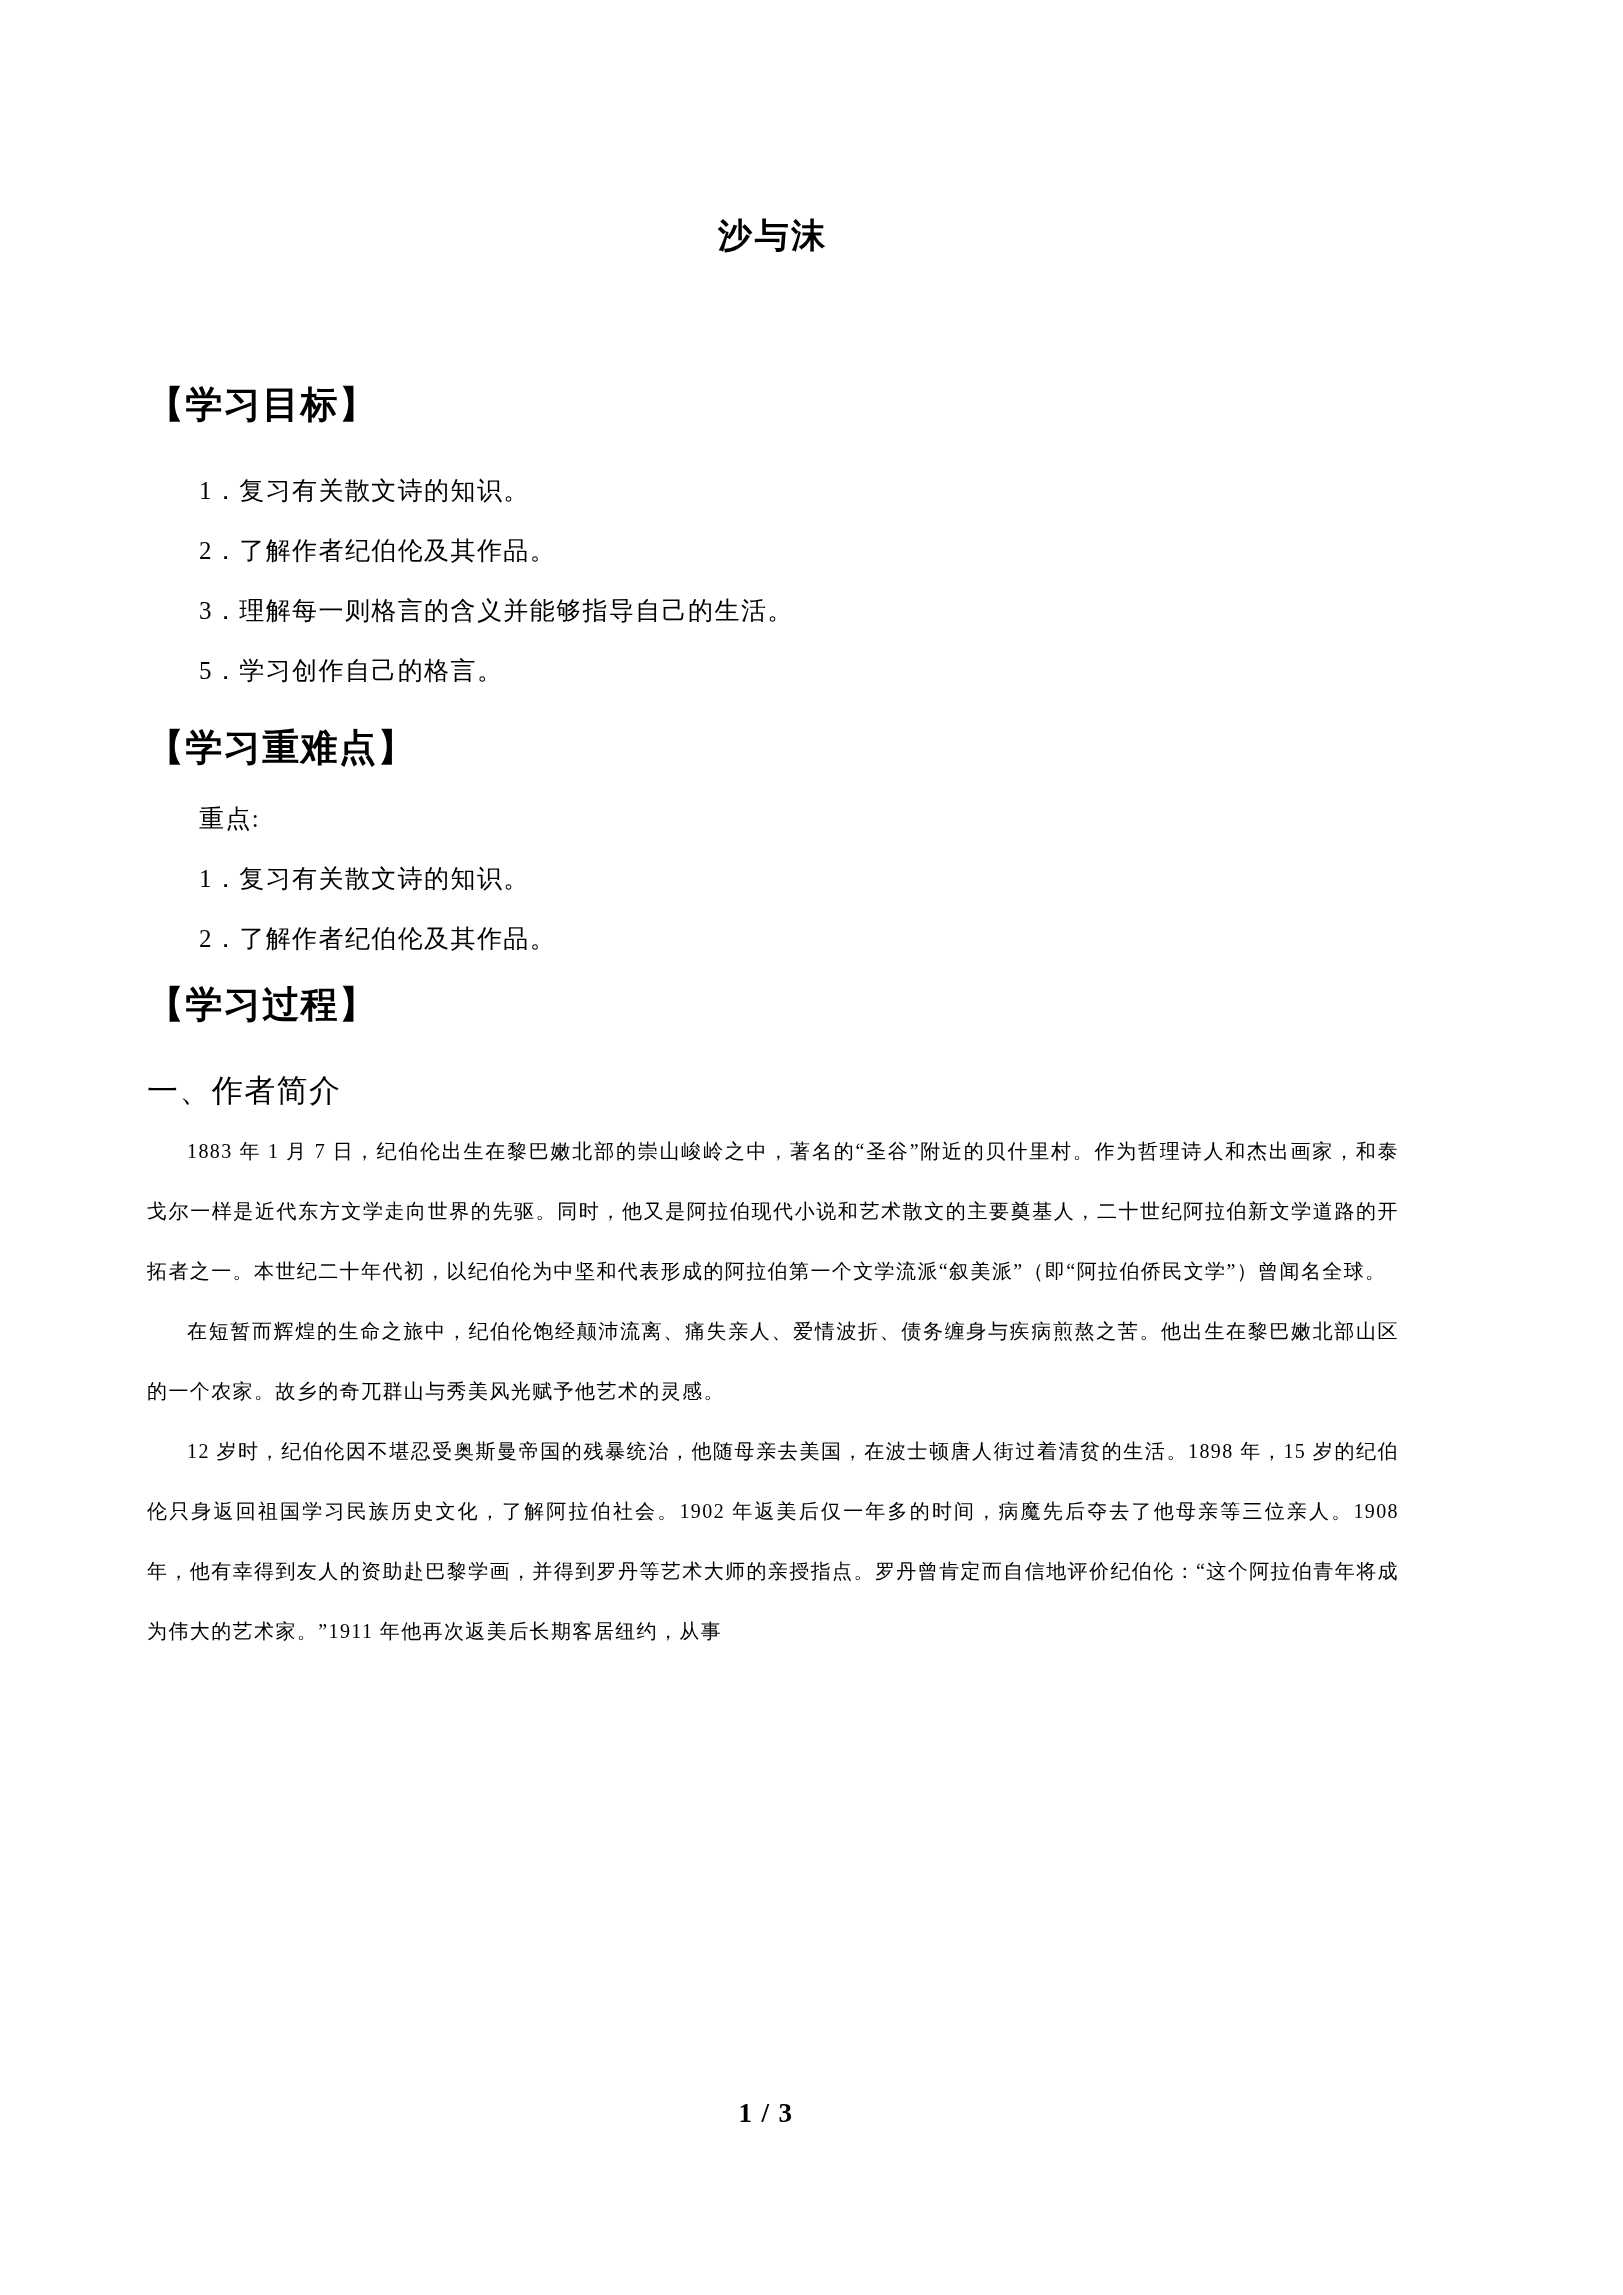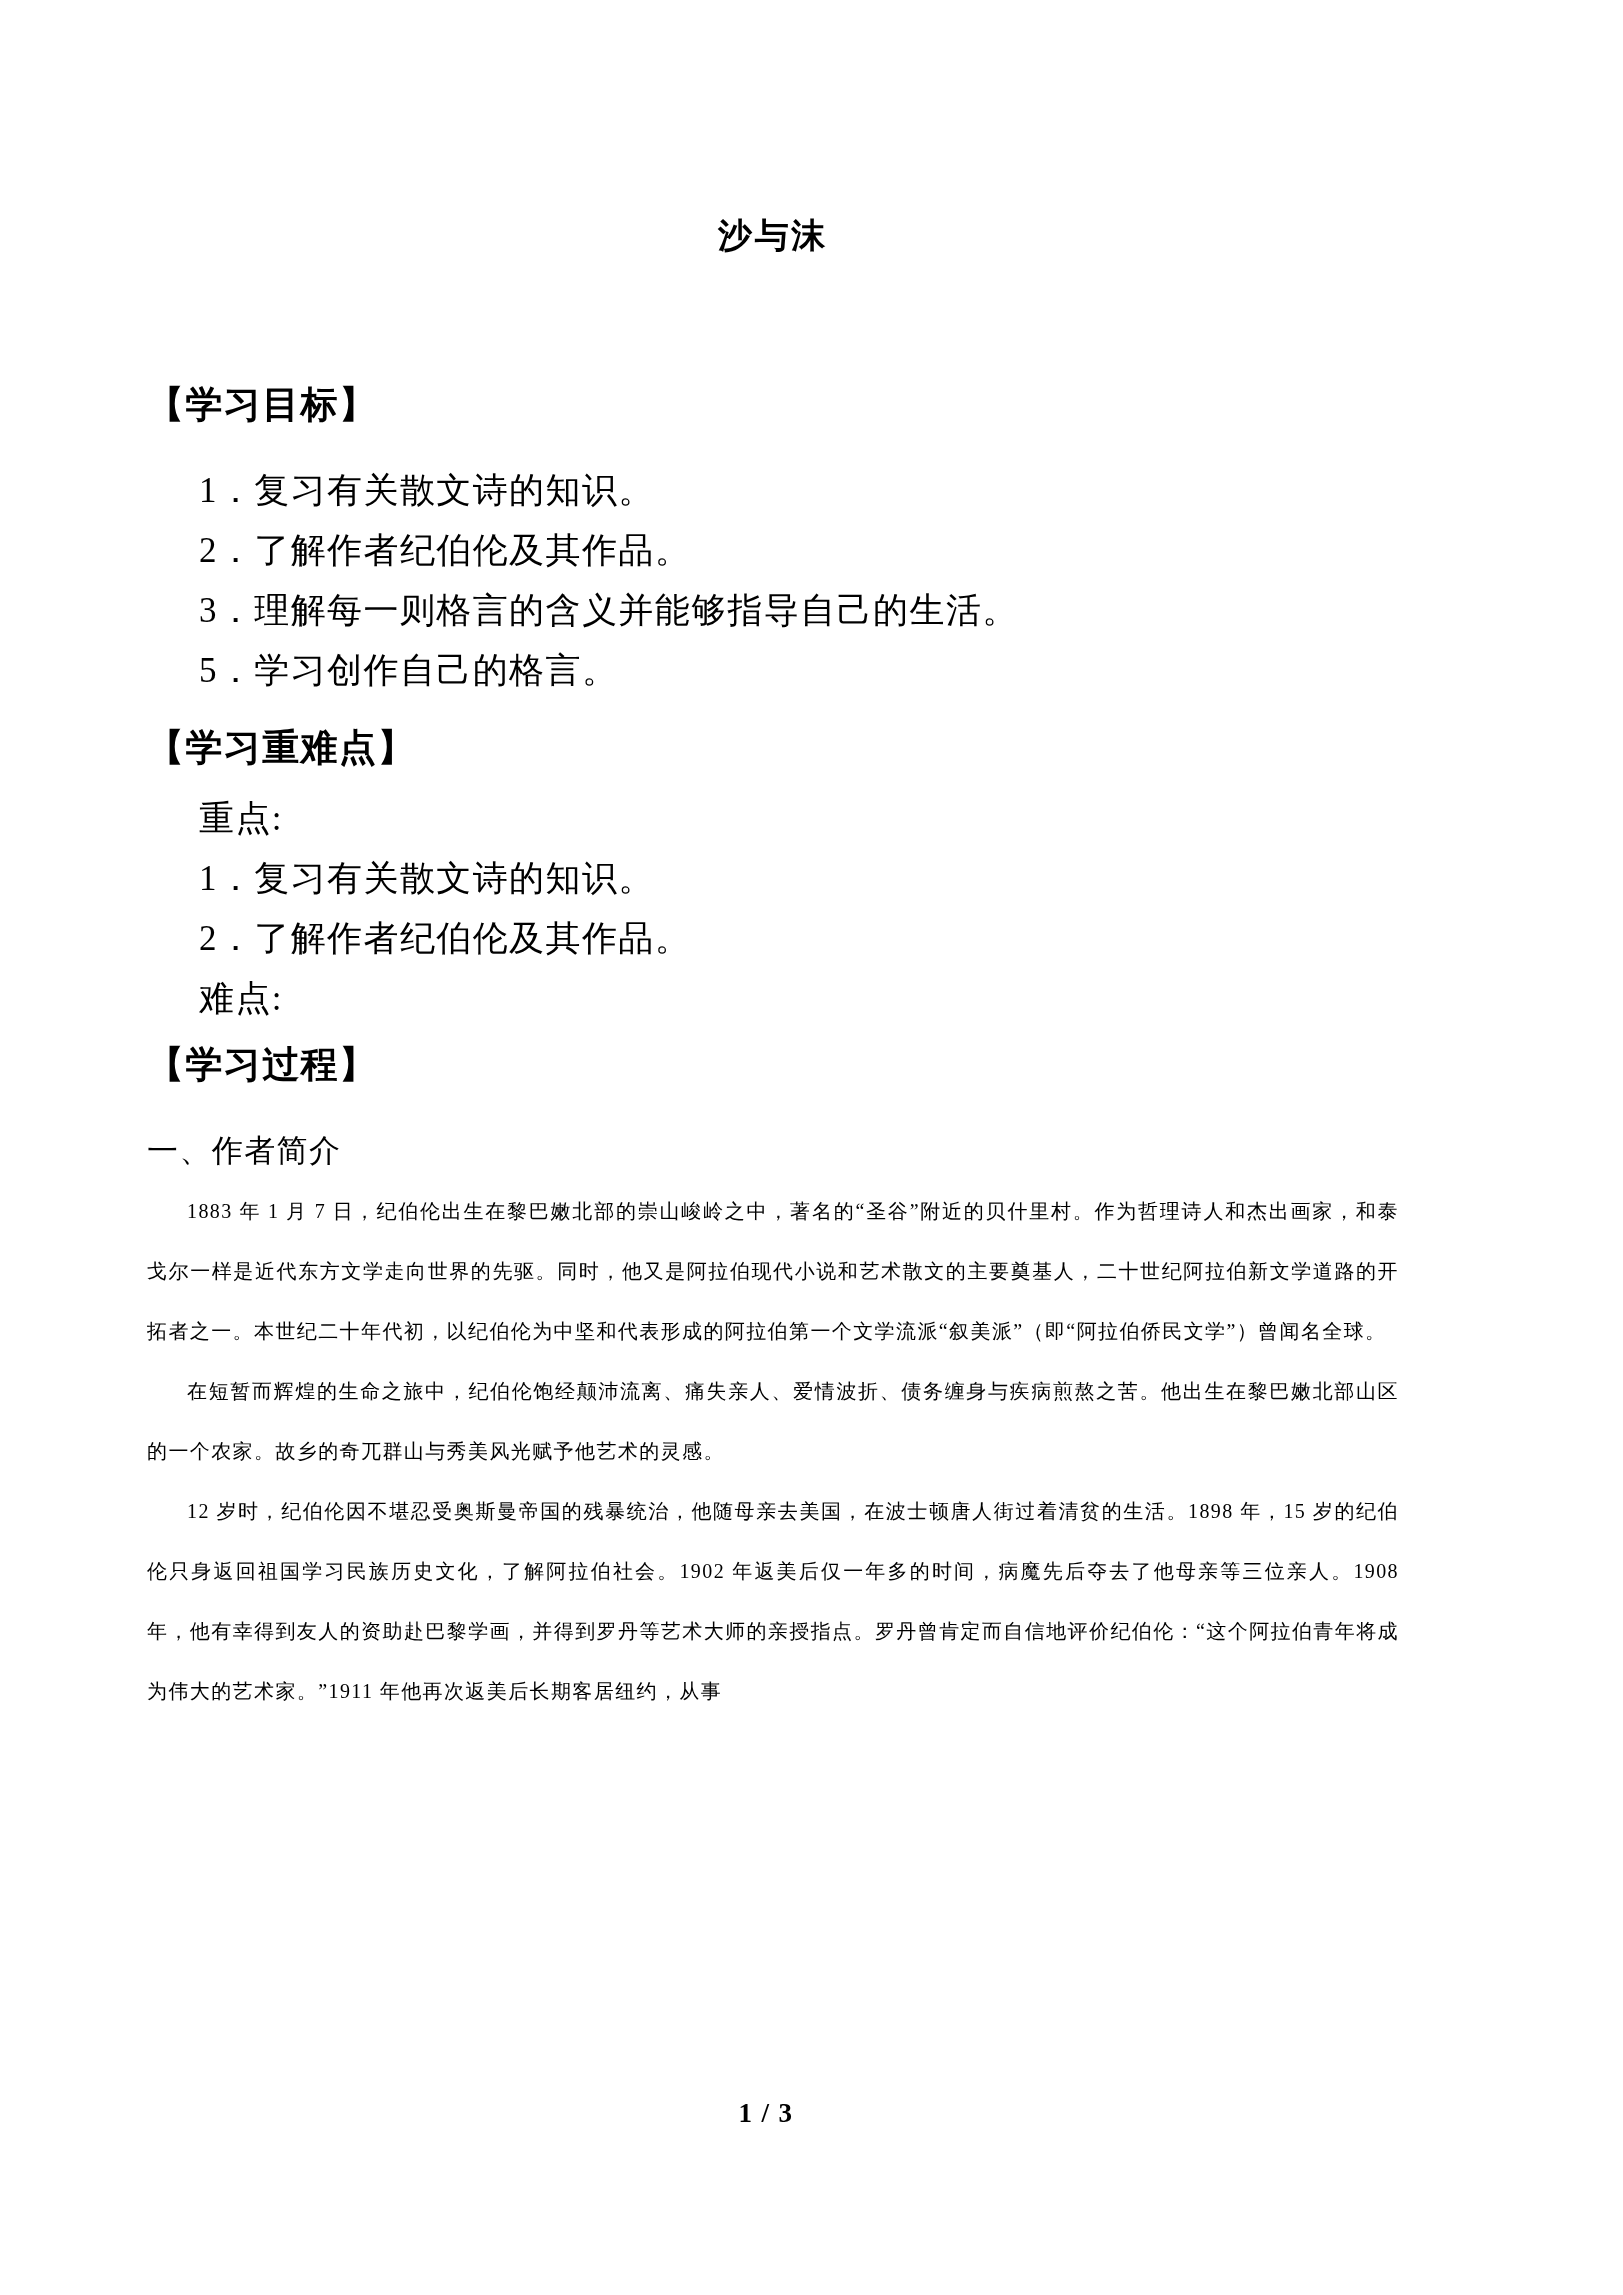--- a/index.html
+++ b/index.html
@@ -36,21 +36,21 @@
   .sec-keypoints .sec-heading {
     margin-top: 17px;
     margin-bottom: 11px;
     font-family: Liberation Serif, serif;
   }
   .sec-process .sec-heading {
     margin-top: 5.5px;
     margin-bottom: 26.6px;
   }
   .item {
-    font-size: 35px;
+    font-size: 25px;
     line-height: 60px;
     padding-left: 52px;
     letter-spacing: 1.4px;
   }
   .subheading {
     font-size: 31px;
     line-height: 60px;
     letter-spacing: 1.4px;
   }
   .para {
@@ -85,21 +85,20 @@
     <div class="item">2．了解作者纪伯伦及其作品。</div>
     <div class="item">3．理解每一则格言的含义并能够指导自己的生活。</div>
     <div class="item">5．学习创作自己的格言。</div>
   </section>
 
   <section class="sec-keypoints">
     <h2 class="sec-heading">【学习重难点】</h2>
     <div class="item">重点:</div>
     <div class="item">1．复习有关散文诗的知识。</div>
     <div class="item">2．了解作者纪伯伦及其作品。</div>
-    <div class="item">难点:</div>
   </section>
 
   <section class="sec-process">
     <h2 class="sec-heading">【学习过程】</h2>
     <div class="subheading">一、作者简介</div>
     <p class="para">1883 年 1 月 7 日，纪伯伦出生在黎巴嫩北部的崇山峻岭之中，著名的“圣谷”附近的贝什里村。作为哲理诗人和杰出画家，和泰戈尔一样是近代东方文学走向世界的先驱。同时，他又是阿拉伯现代小说和艺术散文的主要奠基人，二十世纪阿拉伯新文学道路的开拓者之一。本世纪二十年代初，以纪伯伦为中坚和代表形成的阿拉伯第一个文学流派“叙美派”（即“阿拉伯侨民文学”）曾闻名全球。</p>
     <p class="para">在短暂而辉煌的生命之旅中，纪伯伦饱经颠沛流离、痛失亲人、爱情波折、债务缠身与疾病煎熬之苦。他出生在黎巴嫩北部山区的一个农家。故乡的奇兀群山与秀美风光赋予他艺术的灵感。</p>
     <p class="para">12 岁时，纪伯伦因不堪忍受奥斯曼帝国的残暴统治，他随母亲去美国，在波士顿唐人街过着清贫的生活。1898 年，15 岁的纪伯伦只身返回祖国学习民族历史文化，了解阿拉伯社会。1902 年返美后仅一年多的时间，病魔先后夺去了他母亲等三位亲人。1908 年，他有幸得到友人的资助赴巴黎学画，并得到罗丹等艺术大师的亲授指点。罗丹曾肯定而自信地评价纪伯伦：“这个阿拉伯青年将成为伟大的艺术家。”1911 年他再次返美后长期客居纽约，从事</p>
   </section>
 

